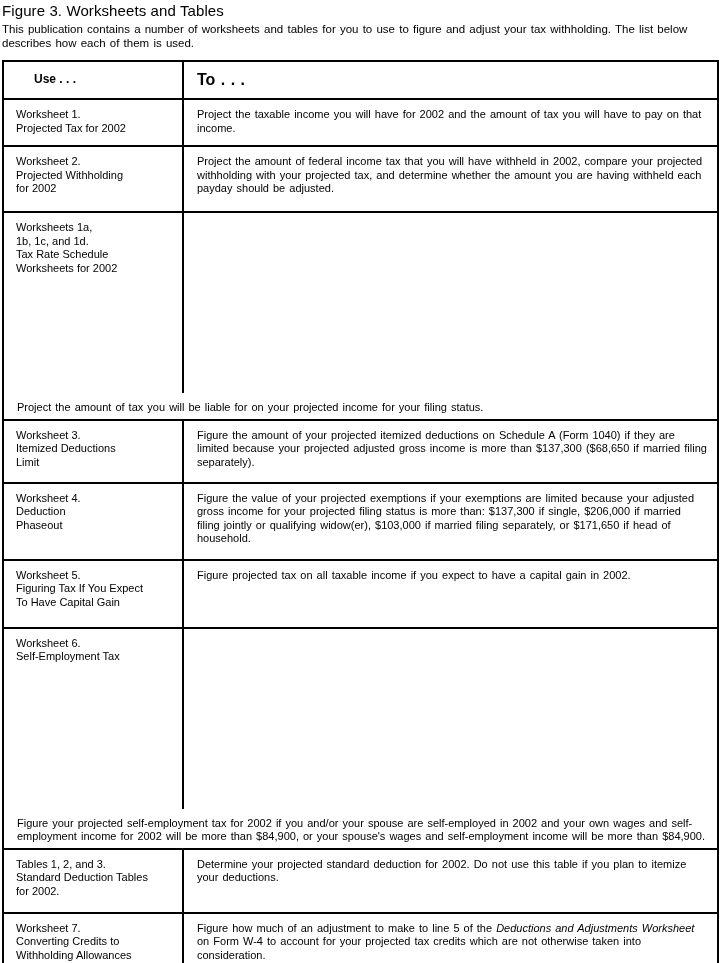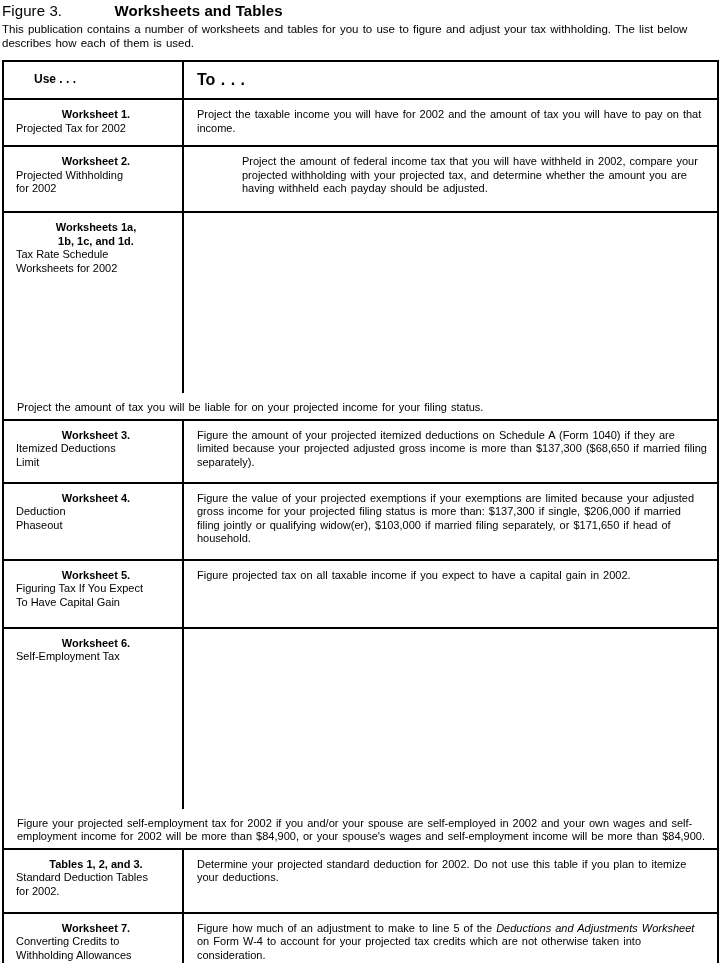--- a/index.html
+++ b/index.html
@@ -11,21 +11,21 @@
     overflow: hidden;
   }
   .page { width: 721px; height: 963px; padding: 2px 1px 0 2px; background: #fff; }
 
   .fig-title {
     font-size: 15px;
     line-height: 18px;
     letter-spacing: 0.1px;
     white-space: nowrap;
   }
-  .fig-title .bold { font-weight: 700; margin-left: 48px; }
+  .fig-title .bold { font-weight: 400; }
 
   .intro {
     margin-top: 3px;
     width: 716px;
     font-size: 11.5px;
     line-height: 13.5px;
     word-spacing: 1px;
   }
 
   .tbl {
@@ -45,29 +45,29 @@
     font-size: 11px;
     line-height: 13.5px;
   }
   .to-cell {
     flex: 1 1 auto;
     padding: 8px 10px 4px 13px;
     font-size: 11px;
     line-height: 13.5px;
     word-spacing: 1px;
   }
-  .bold-lines { font-weight: 700; text-align: center; }
+  .bold-lines { font-weight: 400; }
   .it { font-style: italic; }
 
   
   .r-head { min-height: 36px; }
   .r-head .use-cell { padding: 11px 6px 4px 30px; font-weight: 700; font-size: 12px; }
   .r-head .to-cell  { padding: 11px 10px 4px 13px; font-weight: 700; font-size: 16px; }
   .r1 { min-height: 47px; }
-  .r2 { min-height: 66px; gap: 45px; }
+  .r2 { min-height: 66px; }
   .r3 { min-height: 67px; flex-direction: column; }
   .r4 { min-height: 63px; }
   .r5 { min-height: 77px; }
   .r6 { min-height: 68px; }
   .r7 { min-height: 76px; flex-direction: column; }
   .r8 { min-height: 64px; }
   .r9 { min-height: 63px; }
 </style>
 </head>
 <body>

